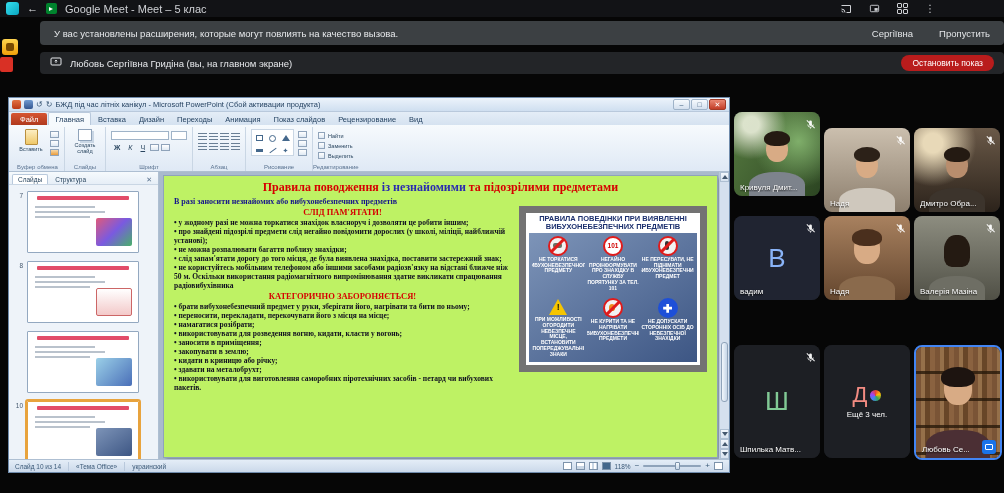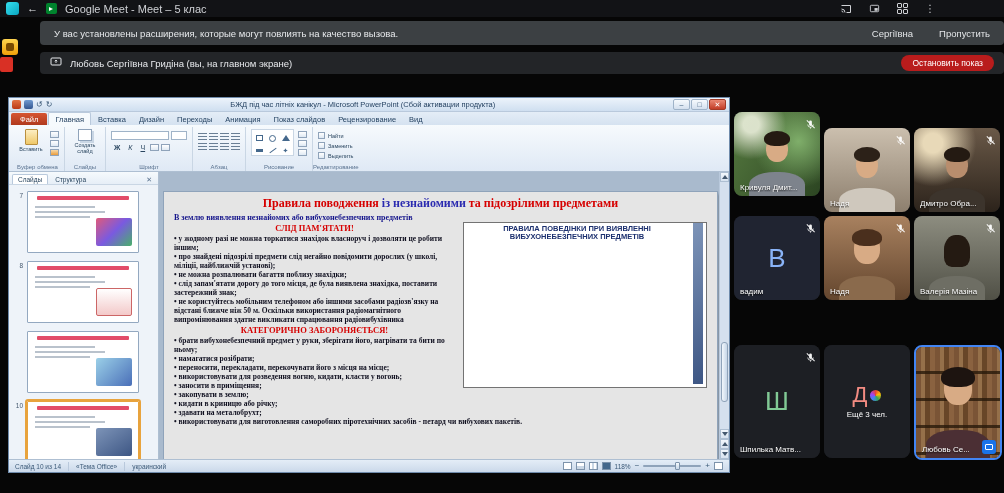--- a/index.html
+++ b/index.html
@@ -34,21 +34,21 @@
   .ptext{color:#e8eaed;font-size:9.5px;flex:1;white-space:nowrap}
   .stopbtn{background:#b91c1c;color:#fff;font-size:8.5px;height:16px;padding:0 11px;border:none;border-radius:8px;font-family:"Liberation Sans",sans-serif;white-space:nowrap;cursor:pointer}
 
   
   .ppt{position:absolute;left:8px;top:97px;width:722px;height:376px;background:#dce6f2;border:1px solid #6f8bab;font-size:7.5px}
   .ptitle{position:absolute;top:0;left:0;right:0;height:14px;background:linear-gradient(#ecf3fb,#cfdff0);display:flex;align-items:center;padding:0 3px;gap:3px;border-bottom:1px solid #b9c9dc}
   .qat{width:9px;height:9px;border-radius:2px;flex:none}
   .q-ppt{background:linear-gradient(#e27244,#bb3a17)}
   .q-save{background:linear-gradient(#6f9ad1,#33568f)}
   .q-arrow{color:#3c5a78;font-size:8px;width:auto}
-  .pttext{flex:1;text-align:center;font-size:7.5px;color:#1e3c5c;white-space:nowrap;overflow:hidden}
+  .pttext{flex:1;font-size:7.5px;color:#1e3c5c;white-space:nowrap;overflow:hidden}
   .wbtns{display:flex;gap:1px;flex:none}
   .wbtn{width:17px;height:11px;font-size:7px;line-height:1;display:flex;align-items:center;justify-content:center;border:1px solid #9fb3c8;border-radius:2px;background:linear-gradient(#f6fafd,#d4e0ee);color:#3c5a78}
   .wclose{background:linear-gradient(#ea8772,#c23d27);color:#fff;border-color:#a23a26}
 
   .ptabs{position:absolute;top:14px;left:0;right:0;height:13px;background:linear-gradient(#e4edf7,#d5e2f0);display:flex;align-items:flex-end;padding:0 2px;gap:1px}
   .ftab{background:linear-gradient(#d65532,#b03a1e);color:#fff;font-size:7.5px;padding:1.5px 9px;border-radius:2px 2px 0 0}
   .rtab{font-size:7.5px;color:#1e3c5c;padding:1.5px 6px;white-space:nowrap}
   .rtab.act{background:#f6fafd;border:1px solid #b9c9dc;border-bottom:none;border-radius:2px 2px 0 0}
 
   .ribbon{position:absolute;top:27px;left:0;right:0;height:47px;background:linear-gradient(#f6fafd,#dfe9f5);border-bottom:1px solid #aebfd2;display:flex;padding:2px 0 0 2px}
@@ -97,29 +97,29 @@
   .l1{top:14px;width:60px}.l2{top:19px;width:70px}.l3{top:24px;width:55px}
   .mimg{position:absolute;right:6px;bottom:6px;width:36px;height:28px;border-radius:2px}
   .thumb-item:nth-of-type(1) .mimg{background:linear-gradient(135deg,#e05a7a,#7a5ae0,#49b06a)}
   .thumb-item:nth-of-type(2) .mimg{background:linear-gradient(#ffffff,#f3c9c9);border:1px solid #cc6666}
   .thumb-item:nth-of-type(3) .mimg{background:linear-gradient(135deg,#9bd0e8,#4a6fb8)}
   .thumb-item:nth-of-type(4) .mimg{background:linear-gradient(145deg,#7d94b8,#3d5684)}
   .thumb-item:nth-of-type(5) .mimg{background:#eef2f6}
 
   
   .canvas{position:absolute;top:74px;left:150px;right:10px;bottom:13px;background:#a9bacd;overflow:hidden}
-  .slide{position:absolute;left:5px;top:20px;width:553px;height:281px;background:#e5e5e5;box-shadow:0 0 0 1px #8fa3ba,2px 2px 3px rgba(0,0,0,.3)}
+  .slide{position:absolute;left:5px;top:4px;width:553px;height:281px;background:#bef264;box-shadow:0 0 0 1px #8fa3ba,2px 2px 3px rgba(0,0,0,.3)}
   .slide-inner{position:absolute;inset:0;padding:5px 10px 4px;font-family:"Liberation Serif",serif;overflow:hidden}
   .sltitle{text-align:center;font-size:12px;font-weight:bold;line-height:1.05;white-space:nowrap}
   .sltitle .r{color:#d60000}.sltitle .b{color:#2a2ab0}
   .slintro{font-size:8px;font-weight:bold;color:#16168c;margin-top:3px}
   .slhead{font-size:8.5px;font-weight:bold;color:#d60000;text-align:center;margin:1px 0}
   .sllist{font-size:7.5px;font-weight:bold;color:#101020;line-height:1.2}
   .sllist div::before{content:"• ";color:#101020}
-  .poster{float:right;width:244px;height:166px;margin:12px 0 4px 8px;border:1px solid #737373;background:#fff;display:flex;flex-direction:row;font-family:"Liberation Sans",sans-serif}
+  .poster{float:right;width:188px;height:166px;margin:12px 0 4px 8px;border:7px solid #737373;background:#fff;display:flex;flex-direction:column;font-family:"Liberation Sans",sans-serif}
   .poster-title{font-size:7.5px;font-weight:bold;color:#1b2f6e;text-align:center;padding:2px 4px 1px;line-height:1.15}
   .poster-body{flex:1;margin:0 3px 3px;background:linear-gradient(145deg,#7d94b8,#3d5684);display:grid;grid-template-columns:1fr 1fr 1fr;grid-auto-rows:1fr;gap:2px;padding:3px}
   .pcell{display:flex;flex-direction:column;align-items:center;gap:1px;overflow:hidden}
   .psign{flex:none;position:relative}
   .sign-prohibit{width:20px;height:20px;border-radius:50%;background:#f2f2f2;border:2.5px solid #e01b1b}
   .sign-prohibit::before{content:"";position:absolute;left:3px;top:5px;width:9px;height:5px;background:#6a6f63;border-radius:2px}
   .sign-prohibit.obj-phone::before{left:5.5px;top:3px;width:4px;height:9px;background:#333}
   .sign-prohibit.obj-flame::before{background:#f08a1d;border-radius:50% 50% 40% 40%;width:6px;height:7px;left:4.5px;top:4px}
   .sign-prohibit::after{content:"";position:absolute;left:-2px;top:6.5px;width:19px;height:2.5px;background:#e01b1b;transform:rotate(-45deg)}
   .sign-101{width:20px;height:20px;border-radius:50%;background:#fff;border:2.5px solid #e01b1b;display:flex;align-items:center;justify-content:center;font-size:6.5px;font-weight:bold;color:#d00000}
@@ -451,34 +451,34 @@
               </div>
               <div class="pcell">
                 <div class="psign sign-blue">
                     <i></i>
                   </div>
                 <div class="pcap">НЕ ДОПУСКАТИ СТОРОННІХ ОСІБ ДО НЕБЕЗПЕЧНОЇ ЗНАХІДКИ</div>
               </div>
             </div>
           </div>
 
-          <div class="slintro">В землю виявлення незнайомих або вибухонебезпечних предметів</div>
+          <div class="slintro">В разі заносити незнайомих або вибухонебезпечних предметів</div>
           <div class="slhead">СЛІД ПАМ'ЯТАТИ!</div>
           <div class="sllist">
             <div>у жодному разі не можна торкатися знахідок власноруч і дозволяти це робити іншим;</div>
             <div>про знайдені підозрілі предмети слід негайно повідомити дорослих (у школі, міліції, найближчій установі);</div>
             <div>не можна розпалювати багаття поблизу знахідки;</div>
             <div>слід запам'ятати дорогу до того місця, де була виявлена знахідка, поставити застережний знак;</div>
             <div>не користуйтесь мобільним телефоном або іншими засобами радіозв'язку на відстані ближче ніж 50 м. Оскільки використання радіомагнітного випромінювання здатне викликати спрацювання радіовибухівника</div>
           </div>
           <div class="slhead">КАТЕГОРИЧНО ЗАБОРОНЯЄТЬСЯ!</div>
           <div class="sllist">
             <div>брати вибухонебезпечний предмет у руки, зберігати його, нагрівати та бити по ньому;</div>
+            <div>переносити, перекладати, перекочувати його з місця на місце;</div>
             <div>намагатися розібрати;</div>
-            <div>переносити, перекладати, перекочувати його з місця на місце;</div>
             <div>використовувати для розведення вогню, кидати, класти у вогонь;</div>
             <div>заносити в приміщення;</div>
             <div>закопувати в землю;</div>
             <div>кидати в криницю або річку;</div>
             <div>здавати на металобрухт;</div>
             <div>використовувати для виготовлення саморобних піротехнічних засобів - петард чи вибухових пакетів.</div>
           </div>
         </div>
       </div>
     </div>

